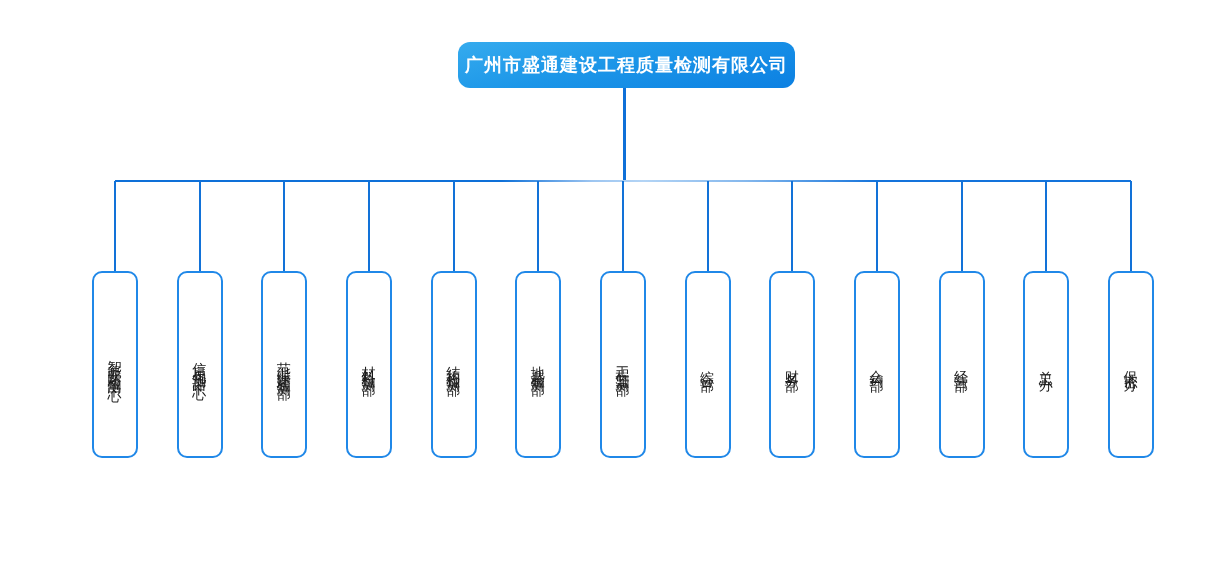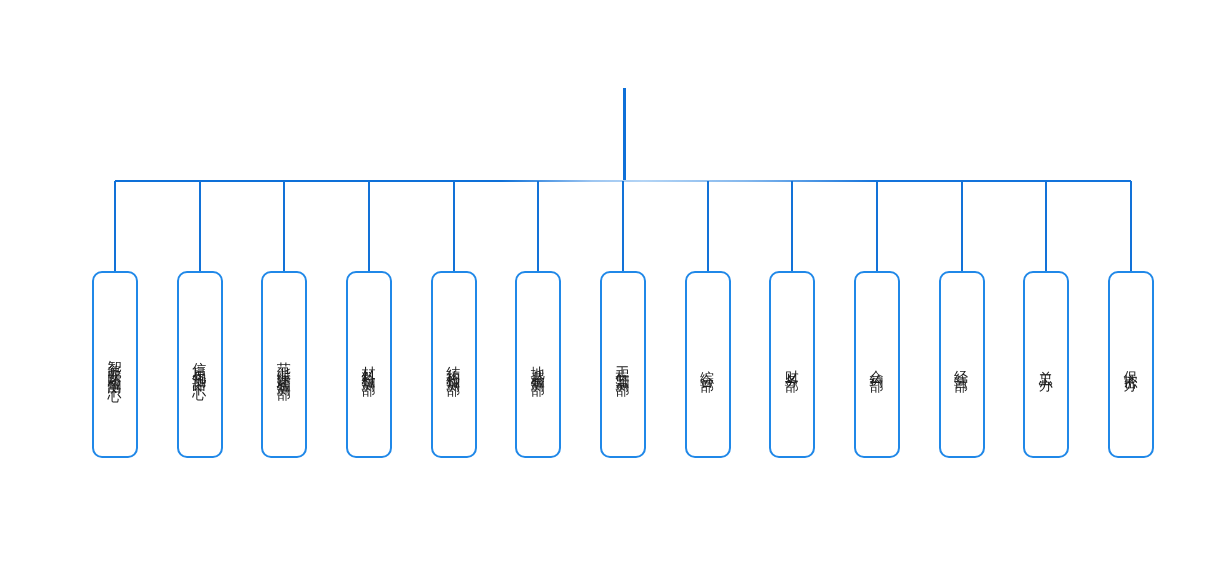--- a/index.html
+++ b/index.html
@@ -92,20 +92,23 @@
     color: #1a1a1a;
     letter-spacing: 4px;
     line-height: 1;
   }
 </style>
 </head>
 <body>
 
 <div class="canvas">
 
+  <div class="root-box">
+    <span class="root-title">广州市盛通建设工程质量检测有限公司</span>
+  </div>
 
   <div class="stem"></div>
   <div class="rail"></div>
 
   <div class="columns">
 
     <div class="column">
       <div class="drop"></div>
       <div class="dept-box">
         <span class="dept-label">智能安防检测中心</span>

